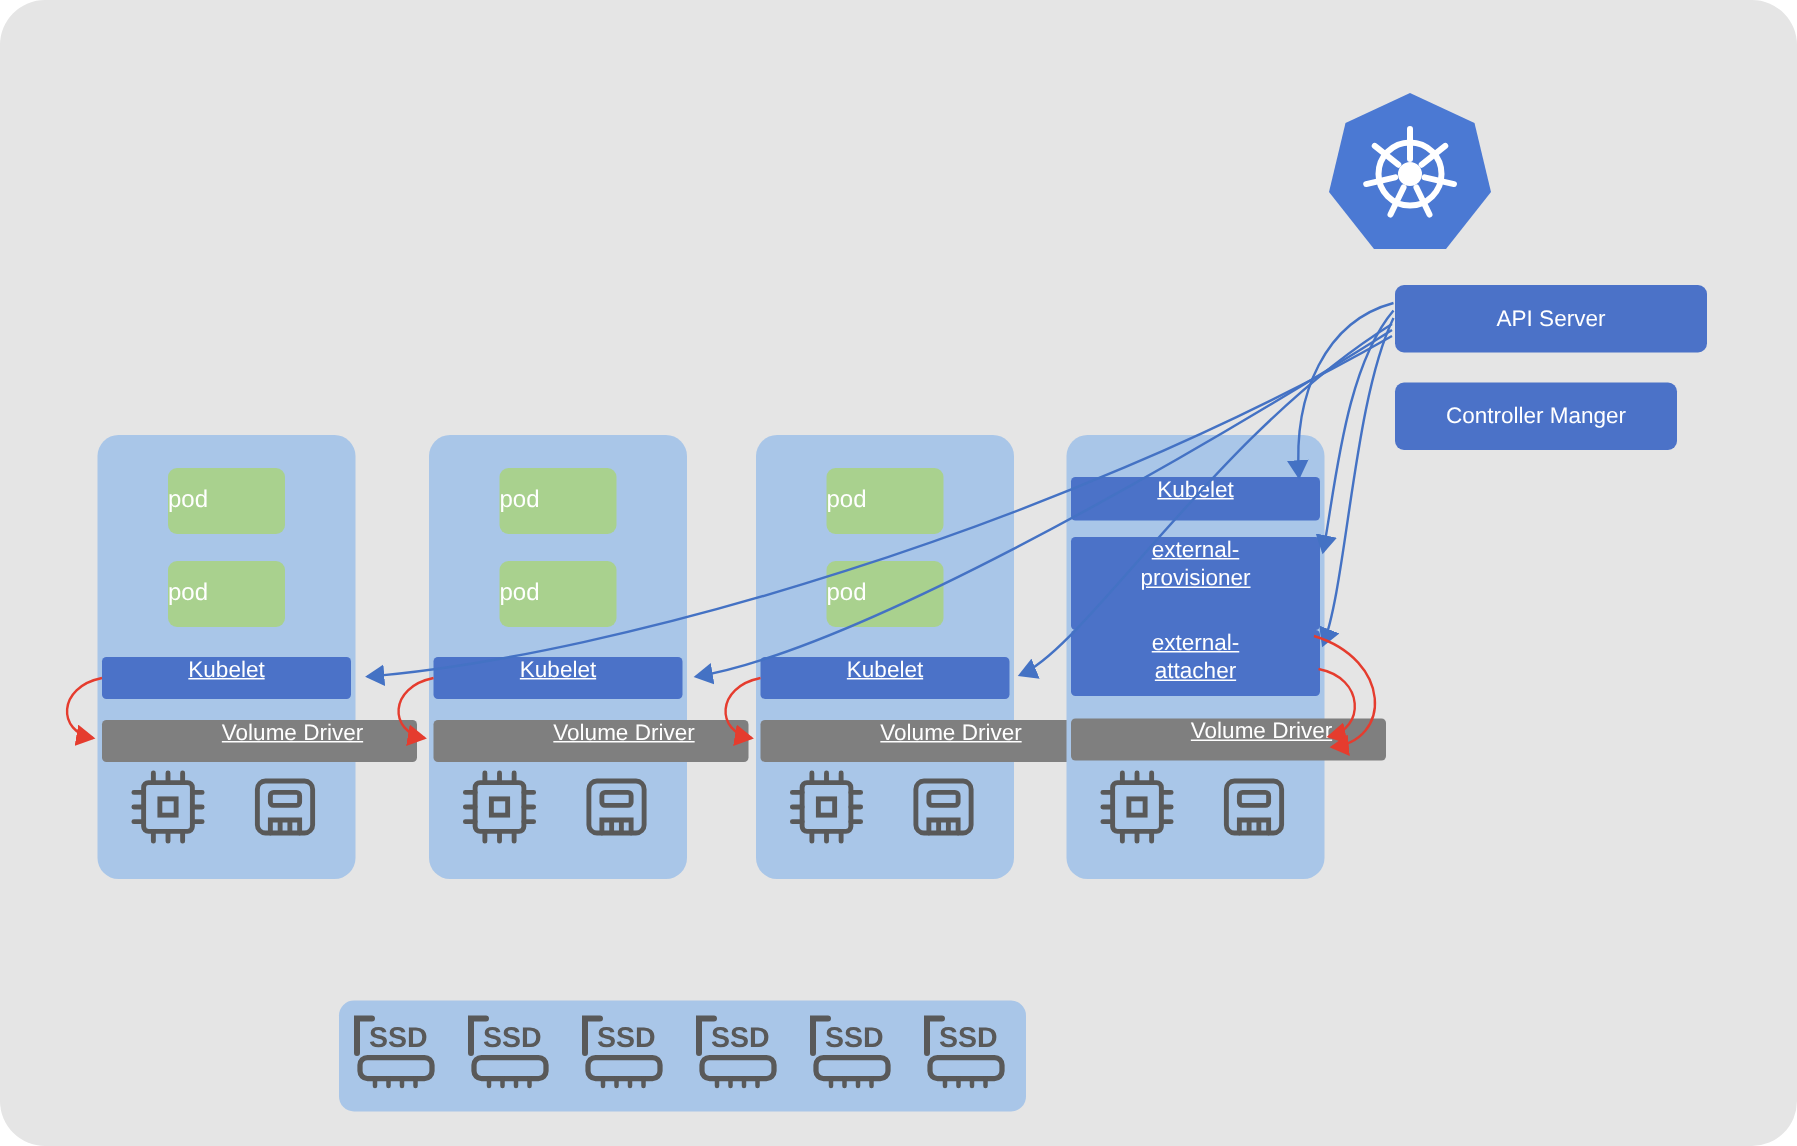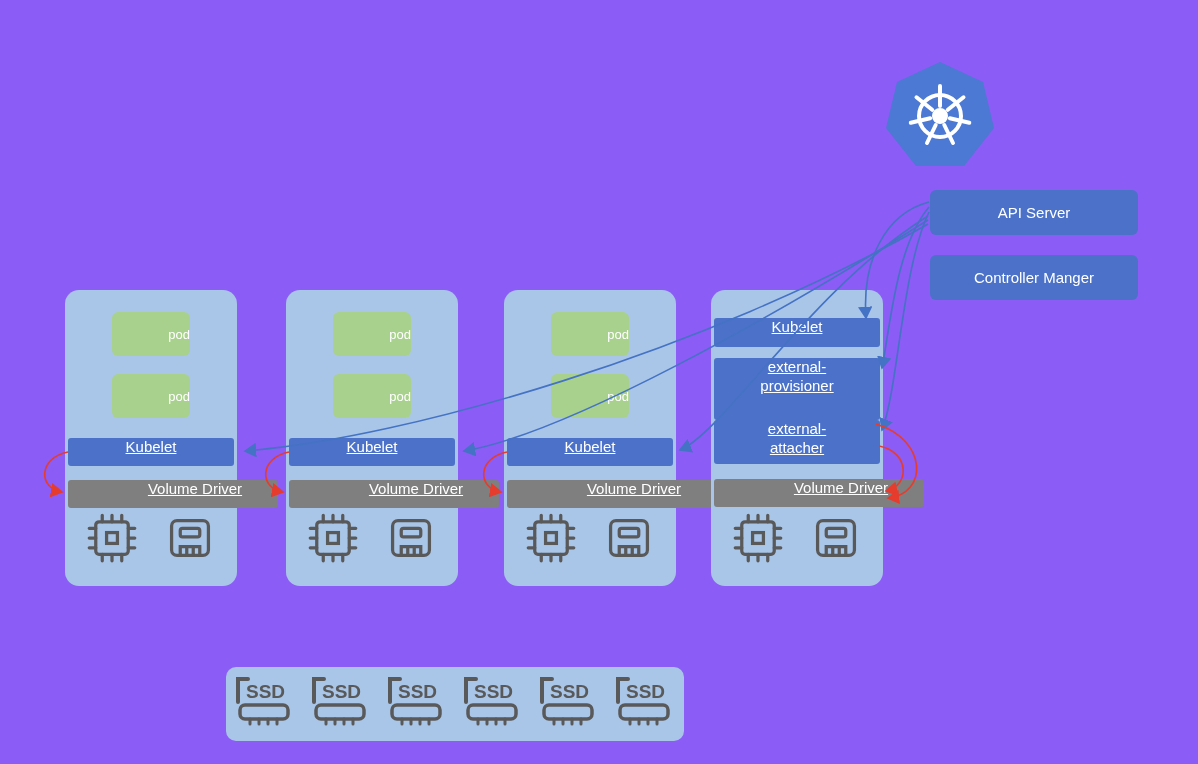--- a/index.html
+++ b/index.html
@@ -1,30 +1,30 @@
 <!DOCTYPE html>
 <html><head>
 <meta charset="utf-8">
 <style>
   html,body{margin:0;padding:0;background:#fff;}
-  .canvas{position:relative;width:1198px;height:764px;background:#8b5cf6;overflow:hidden;
-          font-family:"Liberation Sans",sans-serif;}
+  .canvas{position:relative;width:1198px;height:764px;background:#e5e5e5;overflow:hidden;
+          font-family:"Liberation Sans",sans-serif;border-radius:30px;}
   
   .cp-box{position:absolute;background:#4b72c8;border-radius:6px;color:#fff;
           display:flex;align-items:center;justify-content:center;font-size:15px;z-index:3;}
   .api-server{left:930px;top:190px;width:208px;height:45px;}
-  .controller-manager{left:930px;top:255px;width:208px;height:45px;}
+  .controller-manager{left:930px;top:255px;width:188px;height:45px;}
   .volume-plugin{left:930px;top:318px;width:245px;height:46px;}
   .k8s-logo{position:absolute;left:878px;top:60px;width:124px;height:116px;z-index:2;}
   
   .node{position:absolute;top:290px;width:172px;height:296px;background:#a9c6e8;
         border-radius:14px;z-index:1;}
   .node1{left:65px;} .node2{left:286px;} .node3{left:504px;} .node4{left:711px;}
   .pod{position:absolute;left:47px;width:78px;height:44px;background:#a9d18e;border-radius:6px;
-       color:#fff;font-size:13px;display:flex;align-items:center;justify-content:flex-end;}
+       color:#fff;font-size:16px;display:flex;align-items:center;justify-content:flex-start;}
   .pod.p1{top:22px;} .pod.p2{top:84px;}
   .bar{position:absolute;left:3px;width:166px;color:#fff;font-size:15px;border-radius:3px;
        display:flex;justify-content:center;text-align:center;line-height:1.25;text-decoration:underline;}
   .bar.blue{background:#4b72c8;}
   .bar.gray{background:#7f7f7f;padding-left:44px;}
   .kubelet{top:148px;height:28px;}
   .voldrv{top:190px;height:28px;}
   .n4-kubelet{top:28px;height:29px;}
   .n4-prov{top:68px;height:62px;}
   .n4-att{top:130px;height:44px;}

